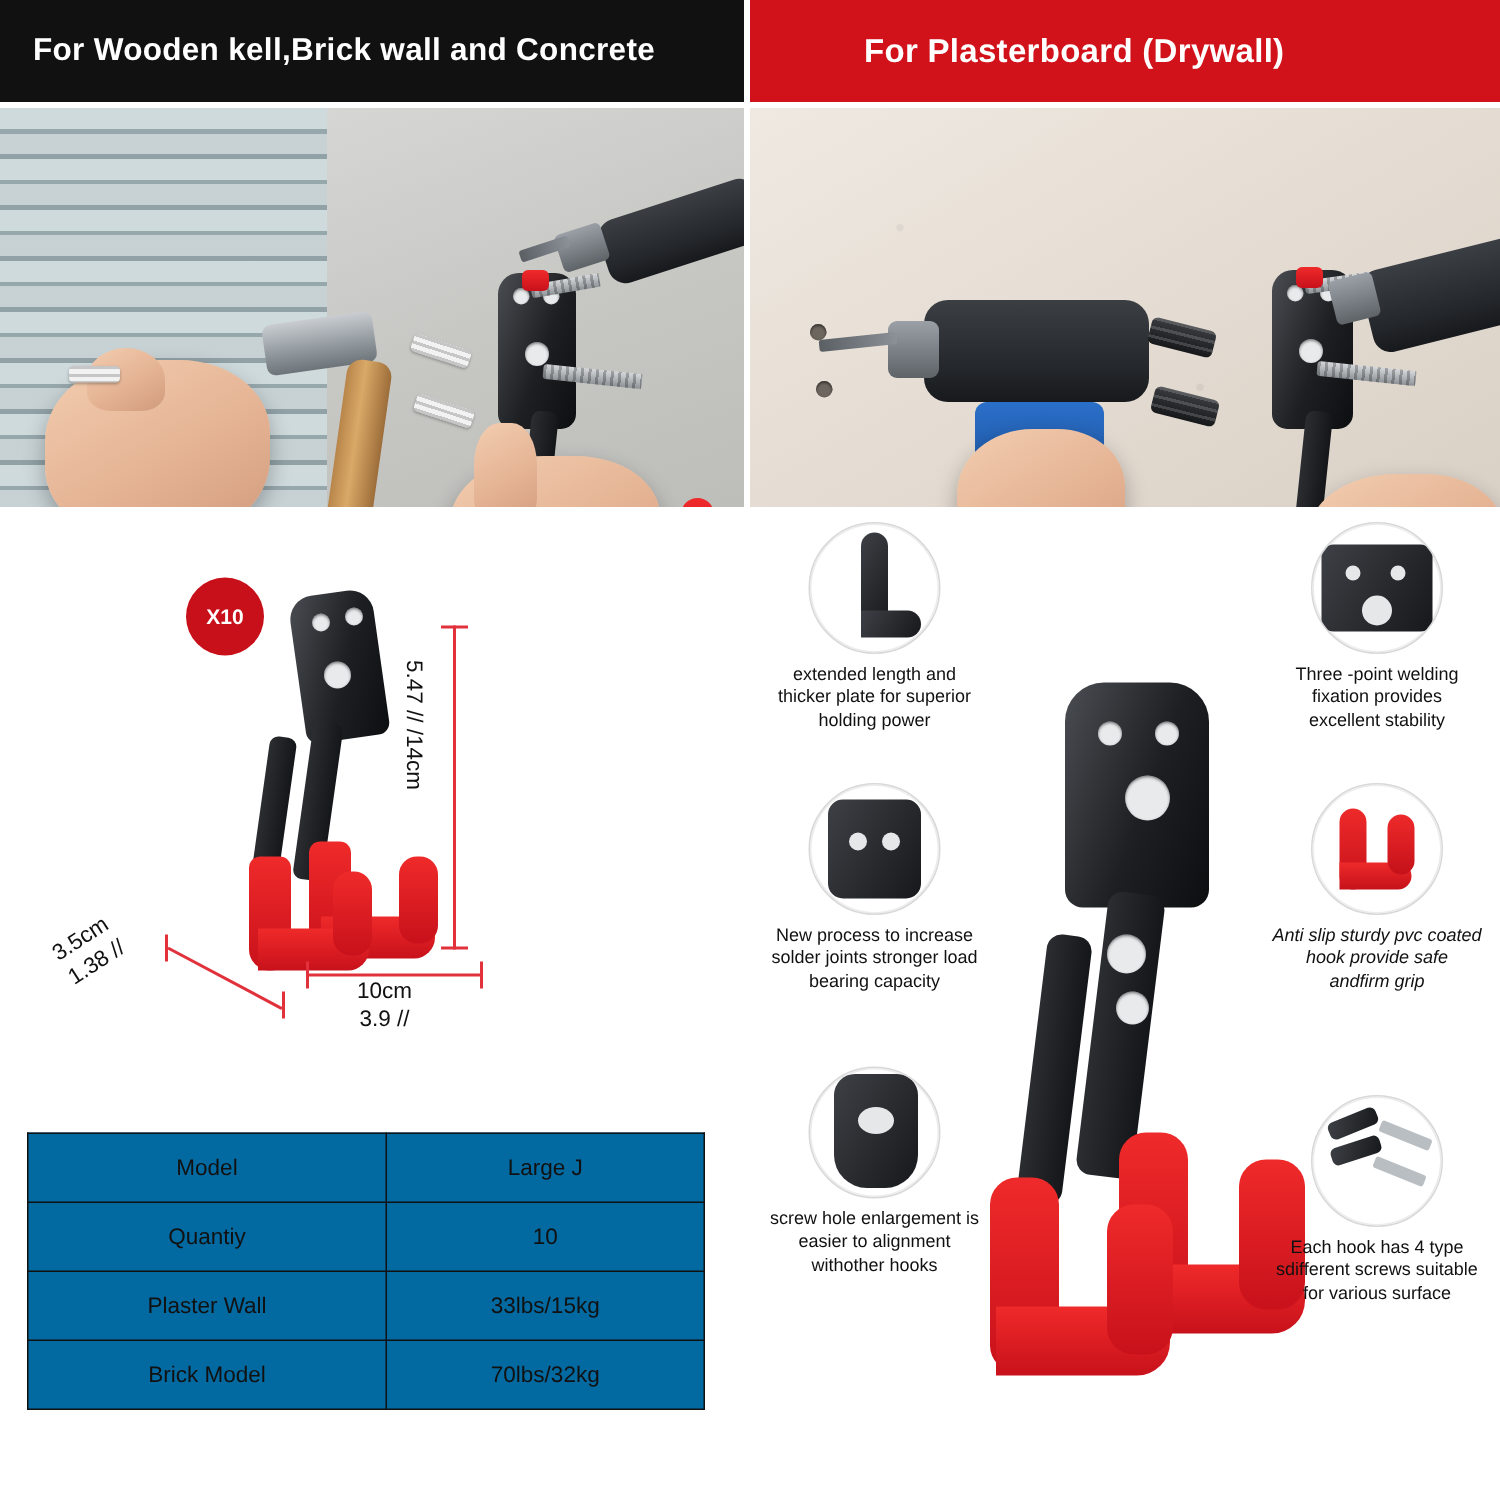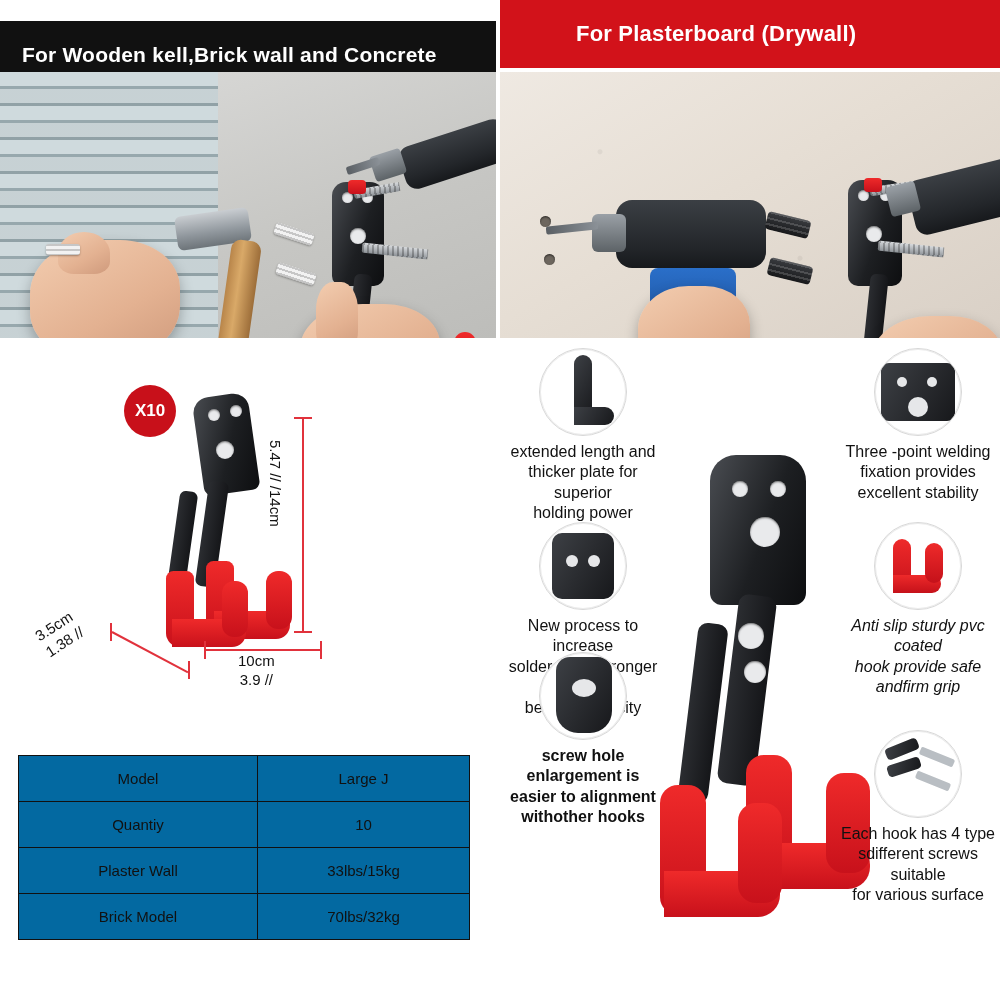--- a/index.html
+++ b/index.html
@@ -20,21 +20,20 @@
     position: absolute;
     top: 0;
     height: 68px;
     display: flex;
     align-items: center;
   }
   .banner-left {
     left: 0;
     width: 496px;
     background: #111111;
-    margin-top: 21px;
   }
   .banner-right {
     left: 500px;
     width: 500px;
     background: #d2121a;
   }
   .banner-text {
     color: #ffffff;
     font-size: 21px;
     font-weight: bold;
@@ -227,21 +226,21 @@
     left: 0; top: 345px;
     width: 500px; height: 400px;
   }
   .badge-x10 {
     position: absolute;
     left: 124px; top: 385px;
     width: 52px; height: 52px;
     background: #c8101a;
     border-radius: 50%;
     color: #fff;
-    font-size: 17px;
+    font-size: 14px;
     font-weight: bold;
     display: flex;
     align-items: center;
     justify-content: center;
   }
   .dim-line {
     position: absolute;
     background: #e1323c;
   }
   .dim-label {
@@ -280,21 +279,21 @@
     border-radius: 50%;
     background: #fff;
     border: 1px solid #d8d8d8;
     margin: 0 auto;
     overflow: hidden;
     position: relative;
     box-shadow: 0 0 0 1px #ececec inset;
   }
   .feat-text {
     margin-top: 6px;
-    font-size: 16px;
+    font-size: 12px;
     line-height: 1.28;
     color: #111;
     white-space: pre-line;
   }
   .bubble-black-plate {
     position: absolute;
     background: linear-gradient(120deg, #3d4045, #17181b);
   }
   .bubble-hole {
     position: absolute;
@@ -502,21 +501,21 @@
   <div class="feat-bubble">
     <div class="bubble-red" style="left:18px; top:16px; width:18px; height:54px;"></div>
     <div class="bubble-red" style="left:18px; top:52px; width:48px; height:18px; border-radius:0 10px 10px 0;"></div>
     <div class="bubble-red" style="left:50px; top:20px; width:18px; height:40px;"></div>
   </div>
   <div class="feat-text">Anti slip sturdy pvc coated
 hook provide  safe
 andfirm grip</div>
 </div>
 
-<div class="feat" style="left:503px; top:652px; width:160px;font-weight:bold;">
+<div class="feat" style="left:503px; top:711px; width:160px;">
   <div class="feat-bubble">
     <div class="bubble-black-plate" style="left:16px; top:4px; width:56px; height:76px; border-radius:14px 14px 22px 22px;"></div>
     <div class="bubble-hole" style="left:32px; top:26px; width:24px; height:18px;"></div>
   </div>
   <div class="feat-text">screw hole enlargement is
 easier to alignment
 withother hooks</div>
 </div>
 
 <div class="feat" style="left:838px; top:730px; width:160px;">

